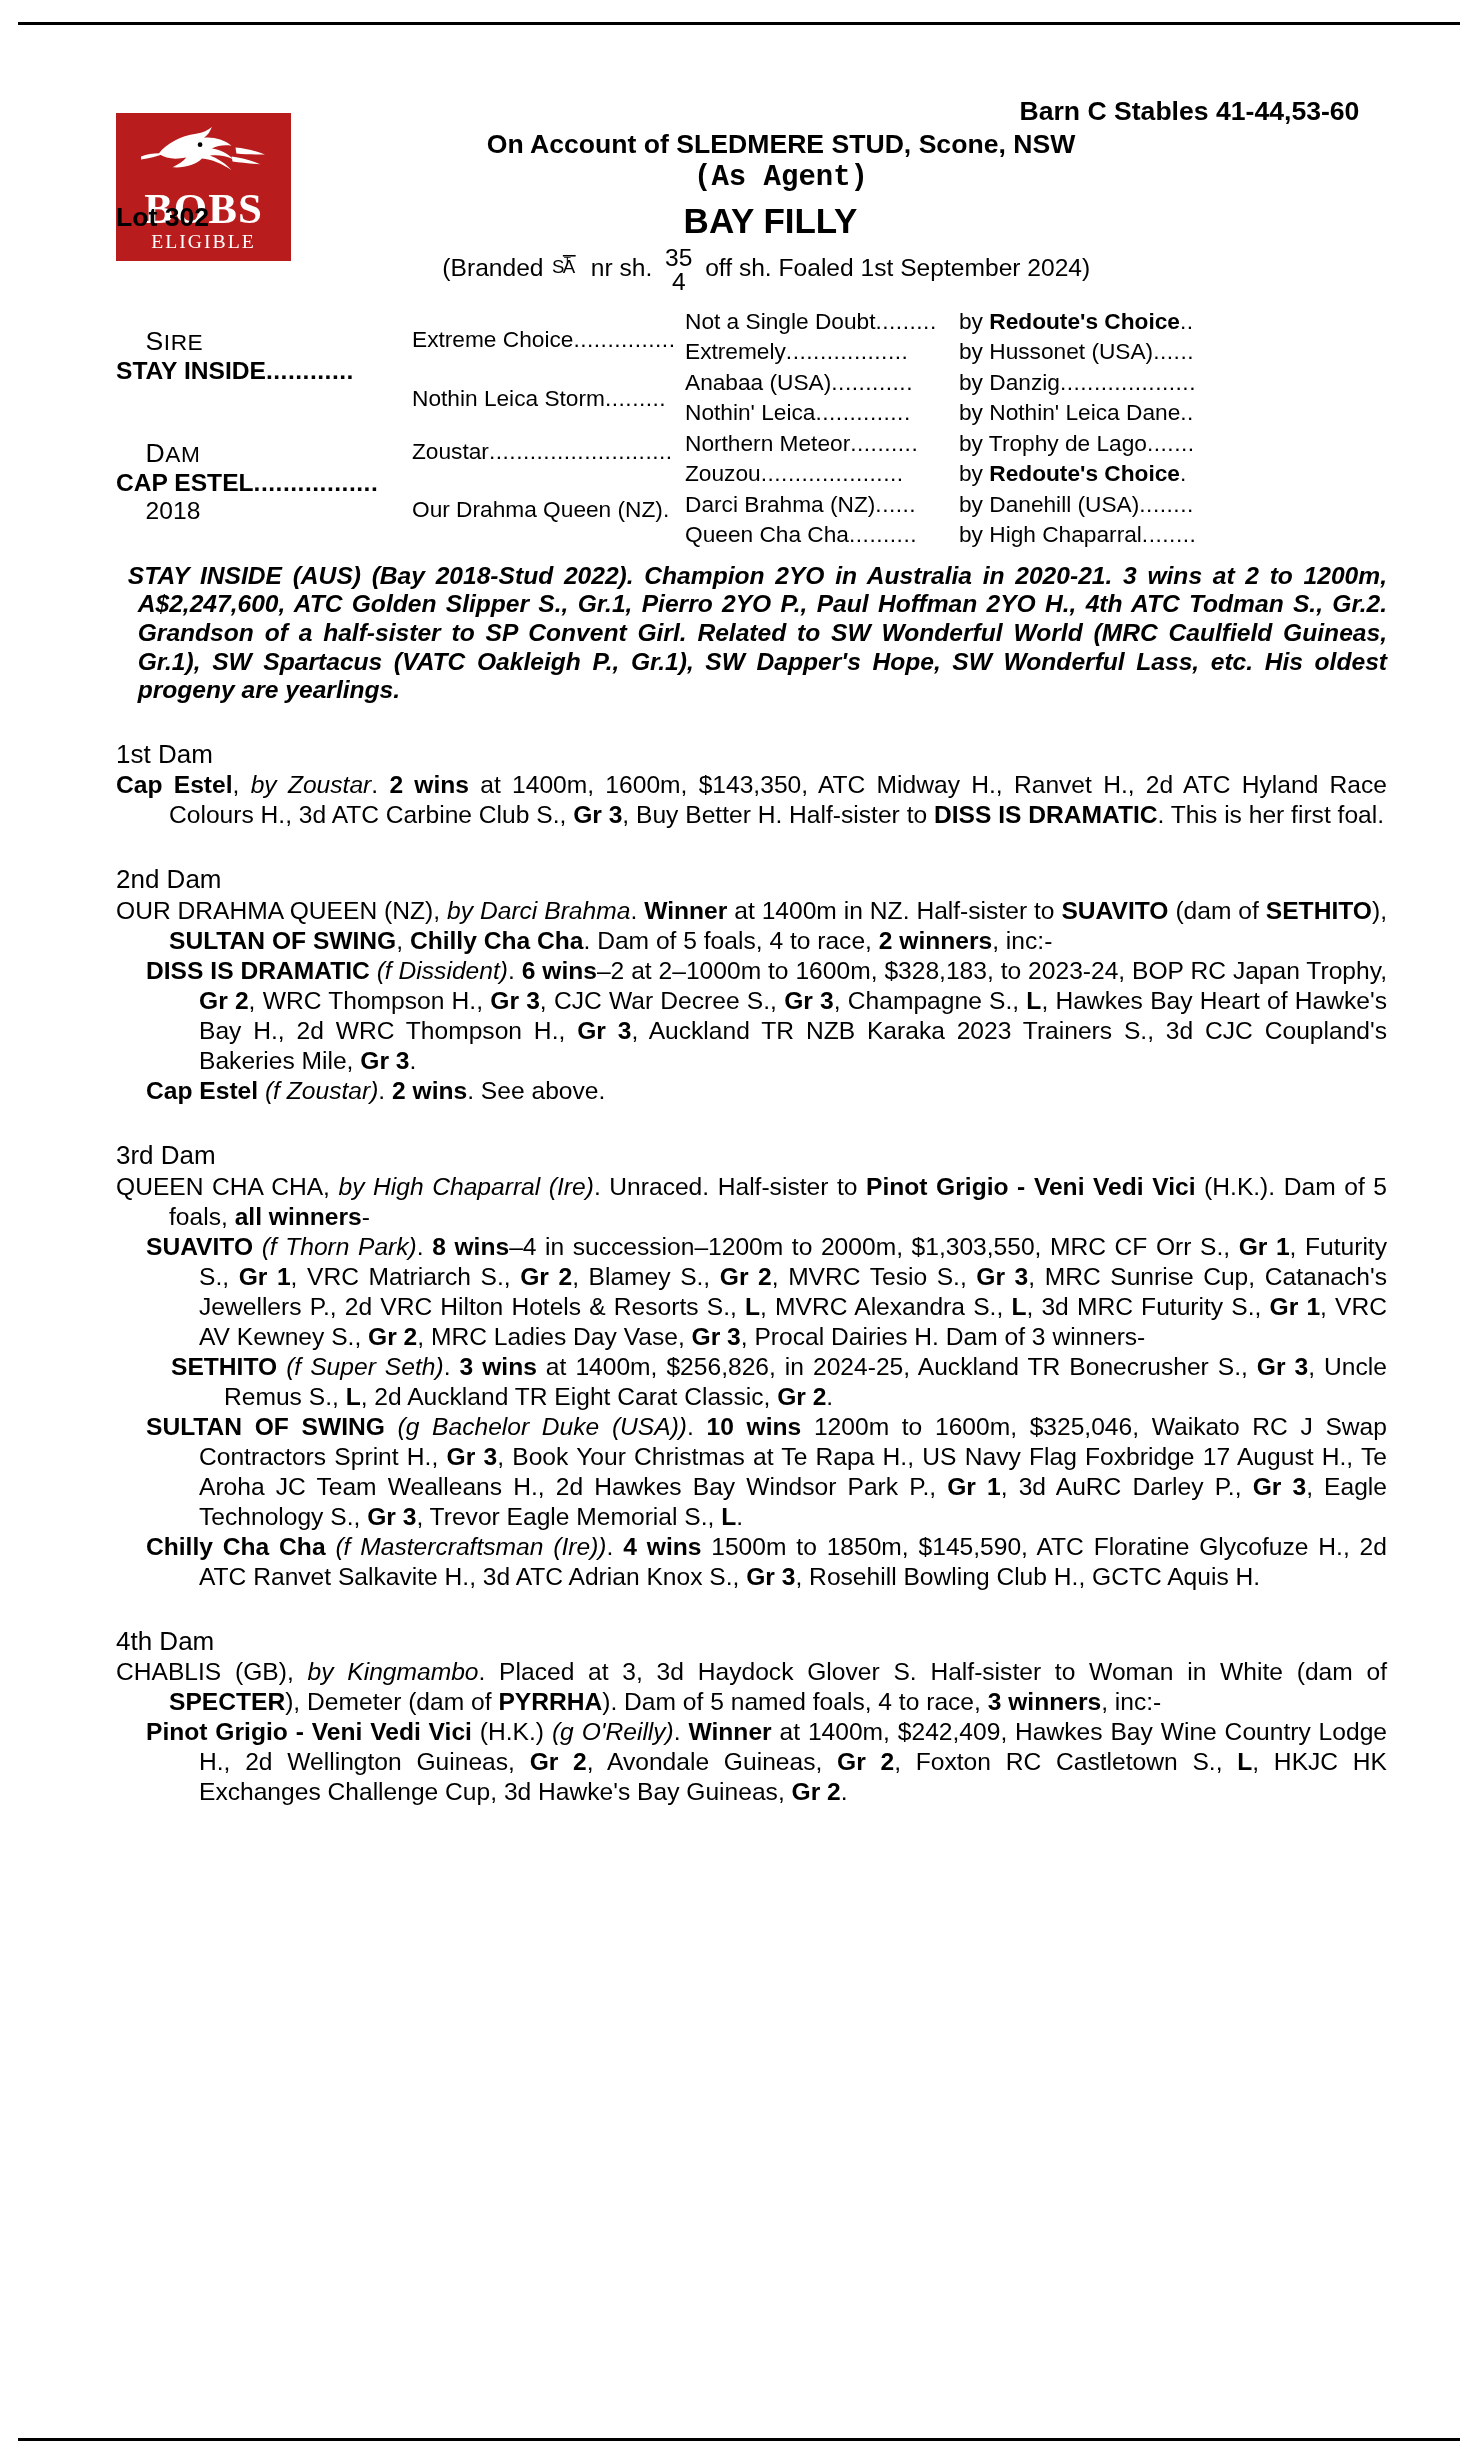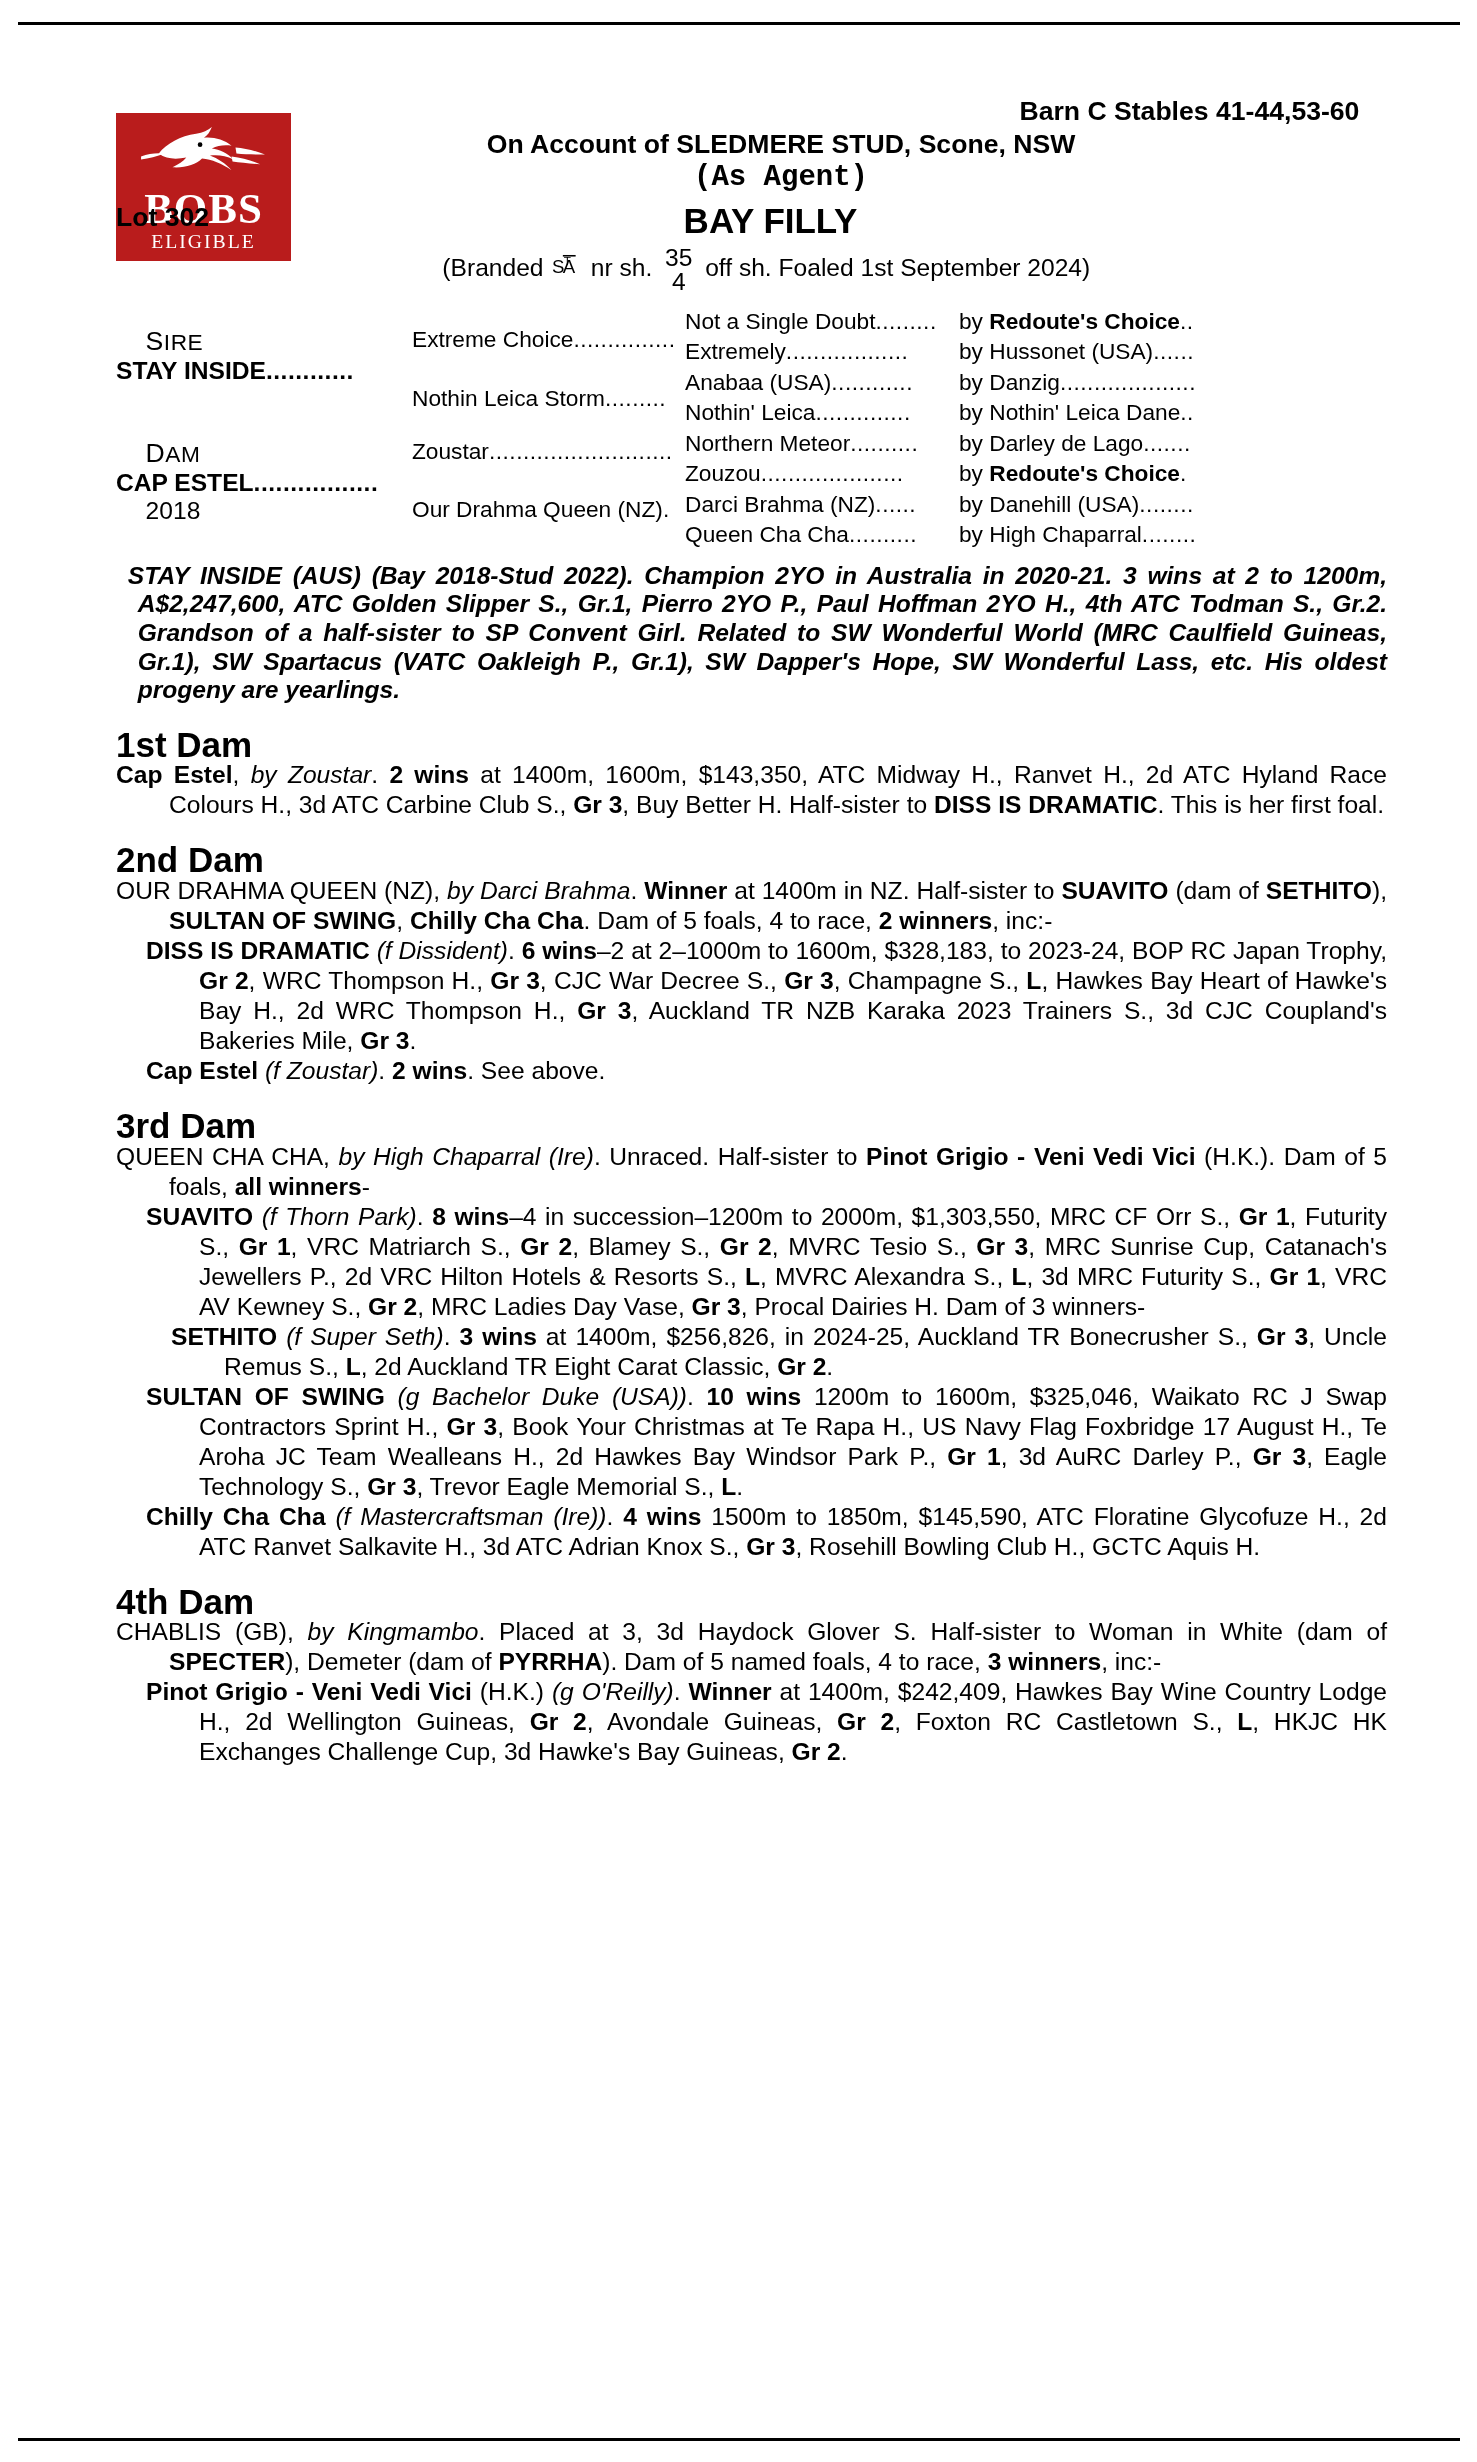--- a/index.html
+++ b/index.html
@@ -231,24 +231,24 @@
     font-style: italic;
     font-size: 24.6px;
     line-height: 28.6px;
     text-align: justify;
     padding-left: 21.7px;
     text-indent: -9.9px;
   }
 
   
   .dam-head {
-    font-weight: 700;
-    font-size: 35px;
+    font-weight: 400;
+    font-size: 26px;
     line-height: 29.6px;
-    margin-top: 25px;
+    margin-top: 35px;
     margin-bottom: 1px;
   }
   .entry {
     font-size: 24.6px;
     line-height: 30px;
     text-align: justify;
     padding-left: 53px;
     text-indent: -53px;
     margin-bottom: 0px;
   }
@@ -357,21 +357,21 @@
           <div class="g3row">
             <div class="g3a"><span>Anabaa (USA)</span><span class="dots">............</span></div>
             <div class="g3b"><span>by </span><span>Danzig</span><span class="dots">....................</span></div>
           </div>
           <div class="g3row">
             <div class="g3a"><span>Nothin' Leica</span><span class="dots">..............</span></div>
             <div class="g3b"><span>by </span><span>Nothin' Leica Dane</span><span class="dots">..</span></div>
           </div>
           <div class="g3row">
             <div class="g3a"><span>Northern Meteor</span><span class="dots">..........</span></div>
-            <div class="g3b"><span>by </span><span>Darley de Lago</span><span class="dots">.......</span></div>
+            <div class="g3b"><span>by </span><span>Trophy de Lago</span><span class="dots">.......</span></div>
           </div>
           <div class="g3row">
             <div class="g3a"><span>Zouzou</span><span class="dots">.....................</span></div>
             <div class="g3b"><span>by </span><b class="bold">Redoute's Choice</b><span class="dots">.</span></div>
           </div>
           <div class="g3row">
             <div class="g3a"><span>Darci Brahma (NZ)</span><span class="dots">......</span></div>
             <div class="g3b"><span>by </span><span>Danehill (USA)</span><span class="dots">........</span></div>
           </div>
           <div class="g3row">

